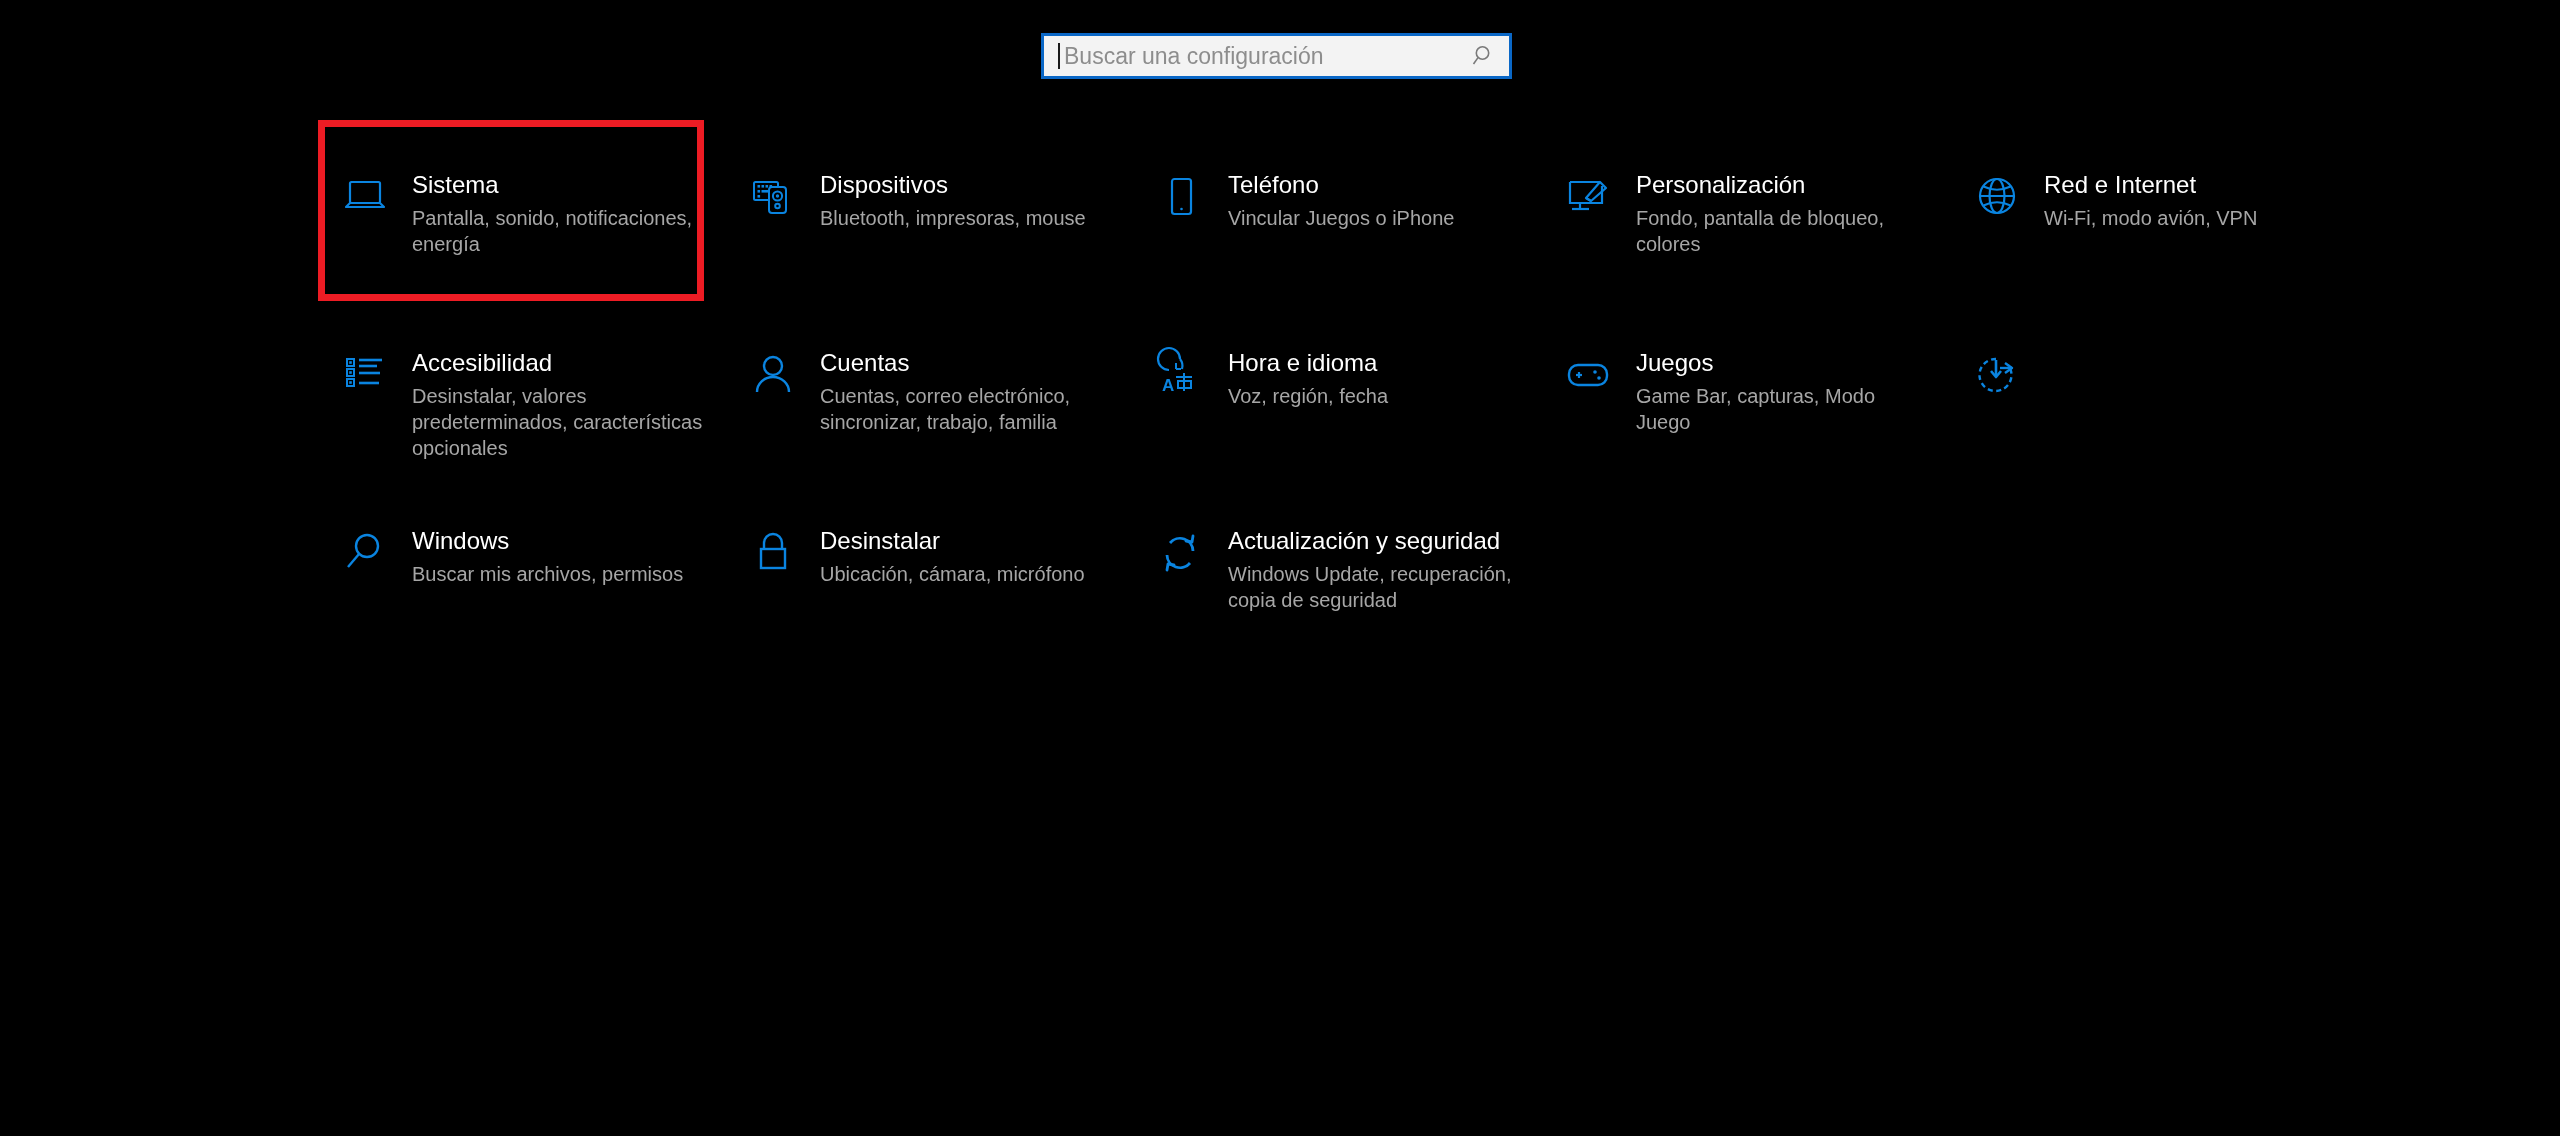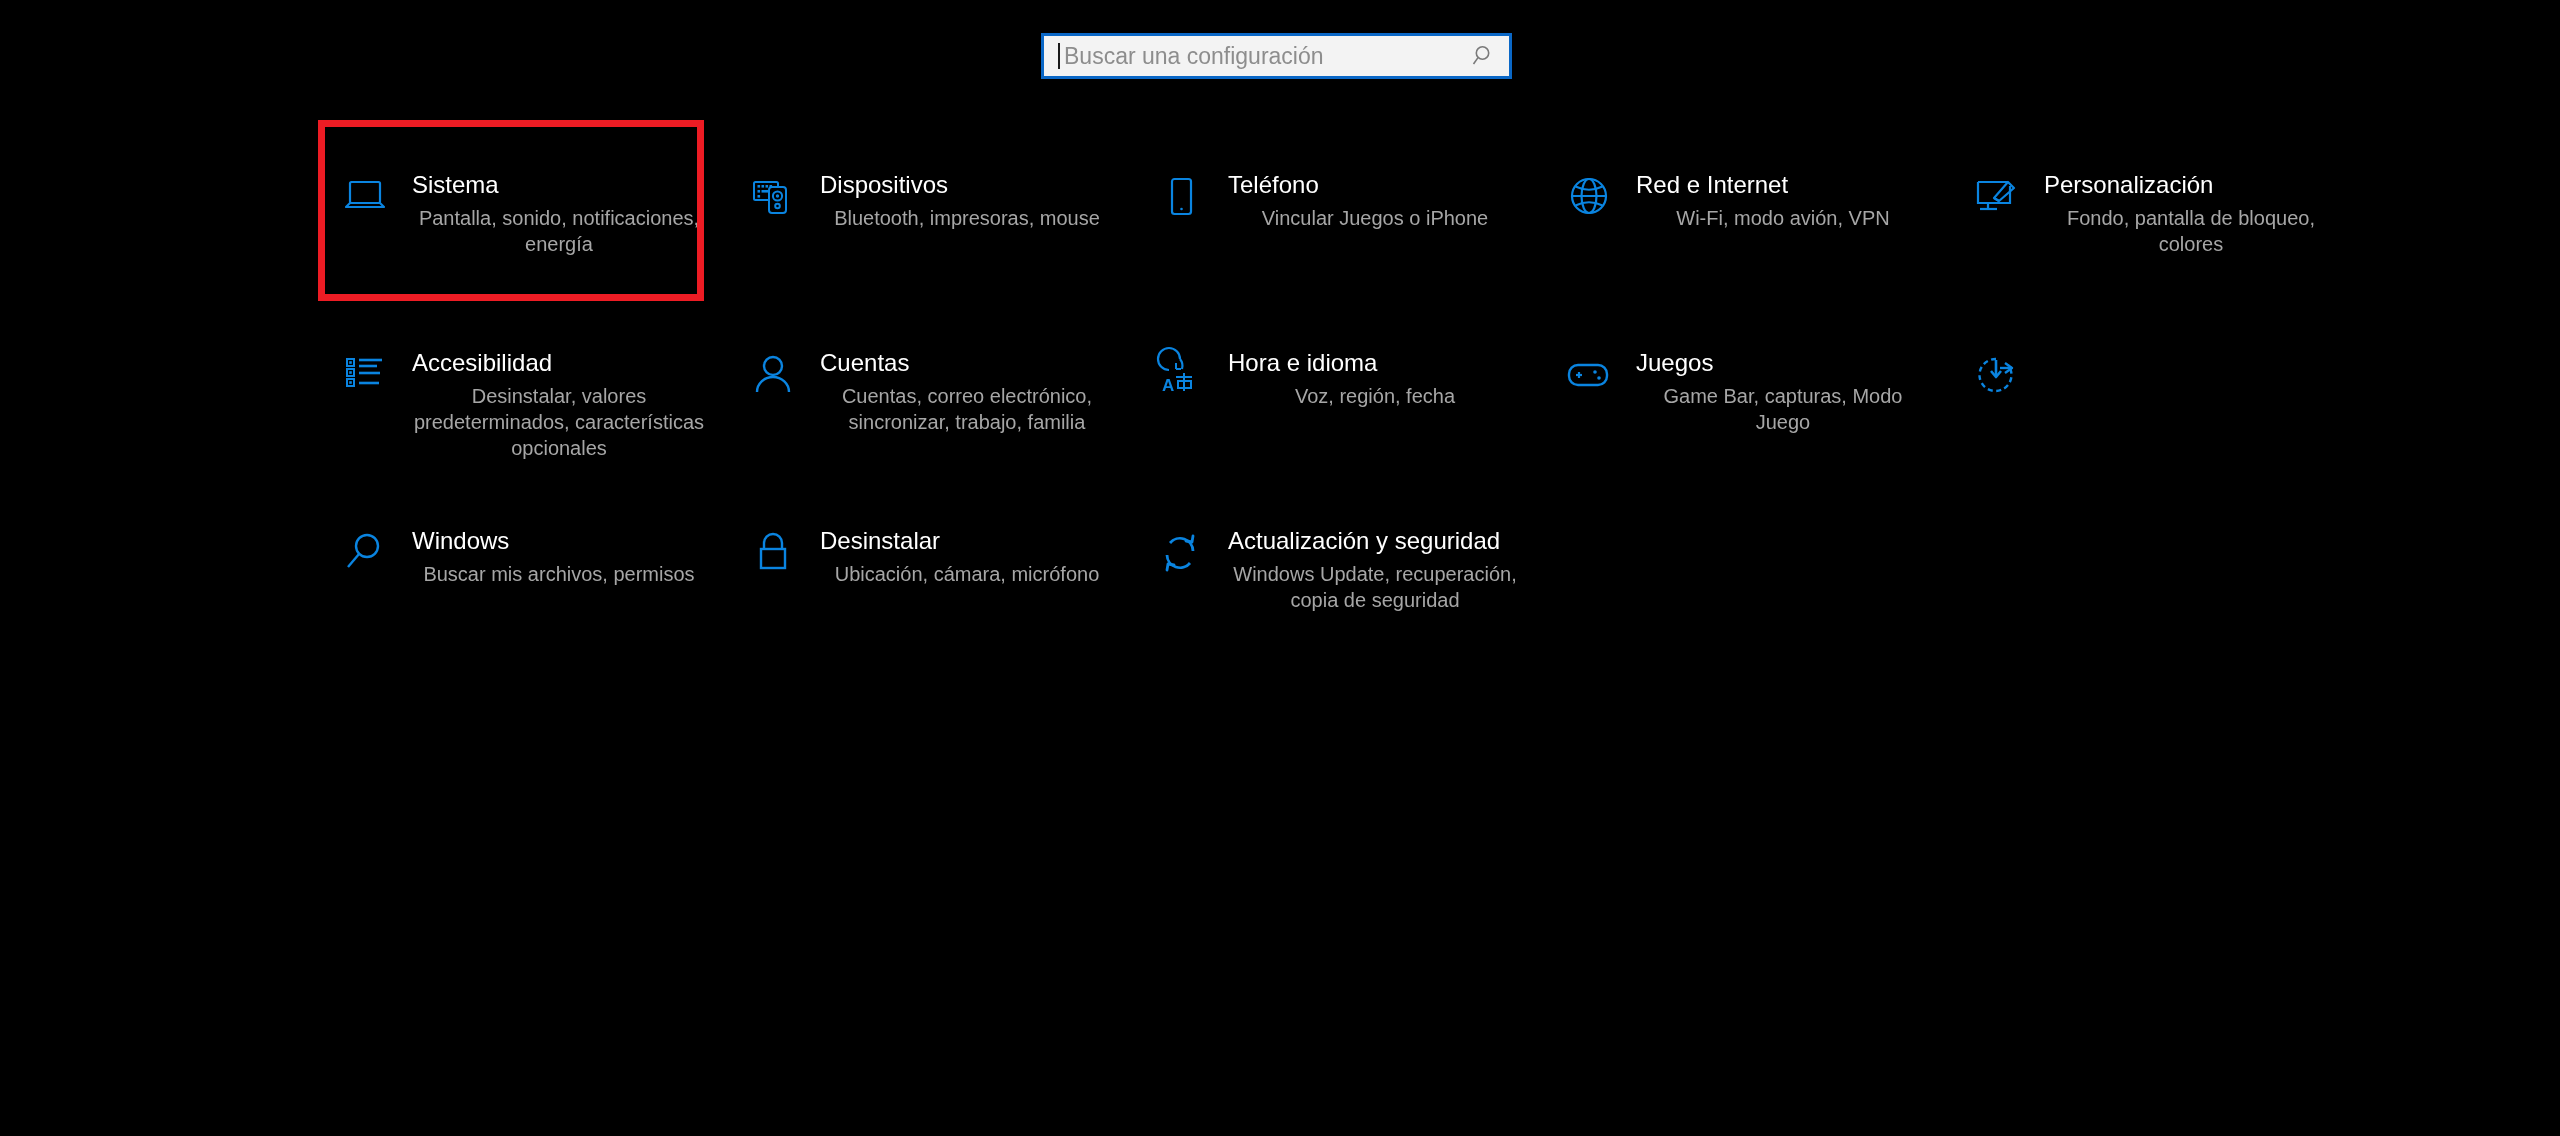--- a/index.html
+++ b/index.html
@@ -99,21 +99,20 @@
     margin-bottom: 5px;
     white-space: nowrap;
   }
 
   .tile-desc {
     font-size: 20px;
     line-height: 26px;
     color: #a6a6a6;
     font-weight: 400;
     max-width: 300px;
-    text-align: center;
   }
 
   
   .highlight-box {
     position: absolute;
     left: 318px;
     top: 120px;
     width: 386px;
     height: 181px;
     border: 7px solid #ed1c24;
@@ -183,47 +182,47 @@
       </svg>
     </span>
     <div class="tile-text">
       <div class="tile-title">Teléfono</div>
       <div class="tile-desc">Vincular Juegos o iPhone</div>
     </div>
   </div>
 
   <div class="tile">
     <span class="tile-icon">
+      <svg width="46" height="42" viewBox="0 0 46 42">
+        <path d="M4 6 H34 M4 6 V27 H36 V10" fill="none" stroke="#0a84e0" stroke-width="2.2"></path>
+        <line x1="14" y1="27" x2="14" y2="33" stroke="#0a84e0" stroke-width="2.2"></line>
+        <line x1="6" y1="33" x2="23" y2="33" stroke="#0a84e0" stroke-width="2.2"></line>
+        <path d="M20 22 L34 6 L40 12 L25 25 Z" fill="none" stroke="#0a84e0" stroke-width="2.2" stroke-linejoin="round"></path>
+        <line x1="20" y1="22" x2="25" y2="25" stroke="#0a84e0" stroke-width="2.2"></line>
+      </svg>
+    </span>
+    <div class="tile-text">
+      <div class="tile-title">Personalización</div>
+      <div class="tile-desc">Fondo, pantalla de bloqueo, colores</div>
+    </div>
+  </div>
+
+  <div class="tile">
+    <span class="tile-icon">
       <svg width="44" height="44" viewBox="0 0 44 44">
         <circle cx="22" cy="21" r="17" fill="none" stroke="#0a84e0" stroke-width="2.2"></circle>
         <ellipse cx="22" cy="21" rx="7.5" ry="17" fill="none" stroke="#0a84e0" stroke-width="2.2"></ellipse>
         <line x1="5" y1="21" x2="39" y2="21" stroke="#0a84e0" stroke-width="2.2"></line>
         <path d="M8.5 11.5 Q22 18 35.5 11.5" fill="none" stroke="#0a84e0" stroke-width="2"></path>
         <path d="M8.5 30.5 Q22 24 35.5 30.5" fill="none" stroke="#0a84e0" stroke-width="2"></path>
       </svg>
     </span>
     <div class="tile-text">
       <div class="tile-title">Red e Internet</div>
       <div class="tile-desc">Wi-Fi, modo avión, VPN</div>
-    </div>
-  </div>
-
-  <div class="tile">
-    <span class="tile-icon">
-      <svg width="46" height="42" viewBox="0 0 46 42">
-        <path d="M4 6 H34 M4 6 V27 H36 V10" fill="none" stroke="#0a84e0" stroke-width="2.2"></path>
-        <line x1="14" y1="27" x2="14" y2="33" stroke="#0a84e0" stroke-width="2.2"></line>
-        <line x1="6" y1="33" x2="23" y2="33" stroke="#0a84e0" stroke-width="2.2"></line>
-        <path d="M20 22 L34 6 L40 12 L25 25 Z" fill="none" stroke="#0a84e0" stroke-width="2.2" stroke-linejoin="round"></path>
-        <line x1="20" y1="22" x2="25" y2="25" stroke="#0a84e0" stroke-width="2.2"></line>
-      </svg>
-    </span>
-    <div class="tile-text">
-      <div class="tile-title">Personalización</div>
-      <div class="tile-desc">Fondo, pantalla de bloqueo, colores</div>
     </div>
   </div>
 
   <div class="tile">
     <span class="tile-icon">
       <svg width="44" height="40" viewBox="0 0 44 40">
         <rect x="4" y="4" width="7" height="7" fill="none" stroke="#0a84e0" stroke-width="2"></rect>
         <rect x="6.2" y="6.2" width="2.6" height="2.6" fill="#0a84e0"></rect>
         <rect x="4" y="14" width="7" height="7" fill="none" stroke="#0a84e0" stroke-width="2"></rect>
         <rect x="6.2" y="16.2" width="2.6" height="2.6" fill="#0a84e0"></rect>

